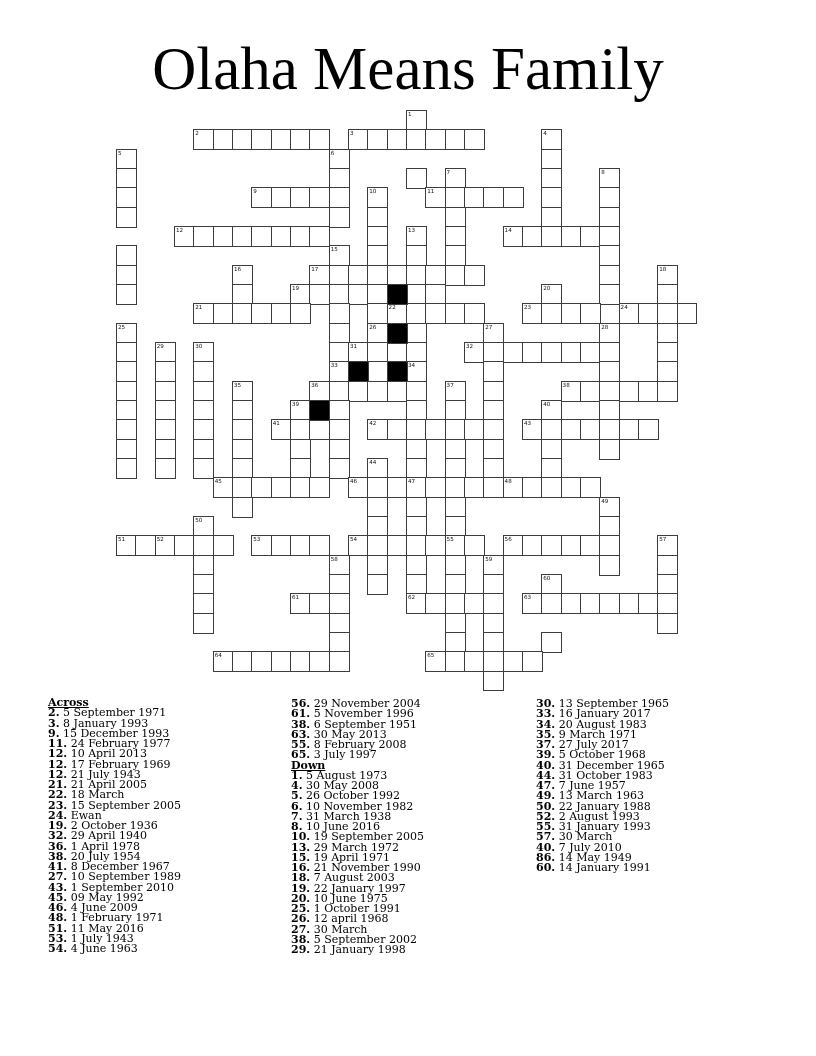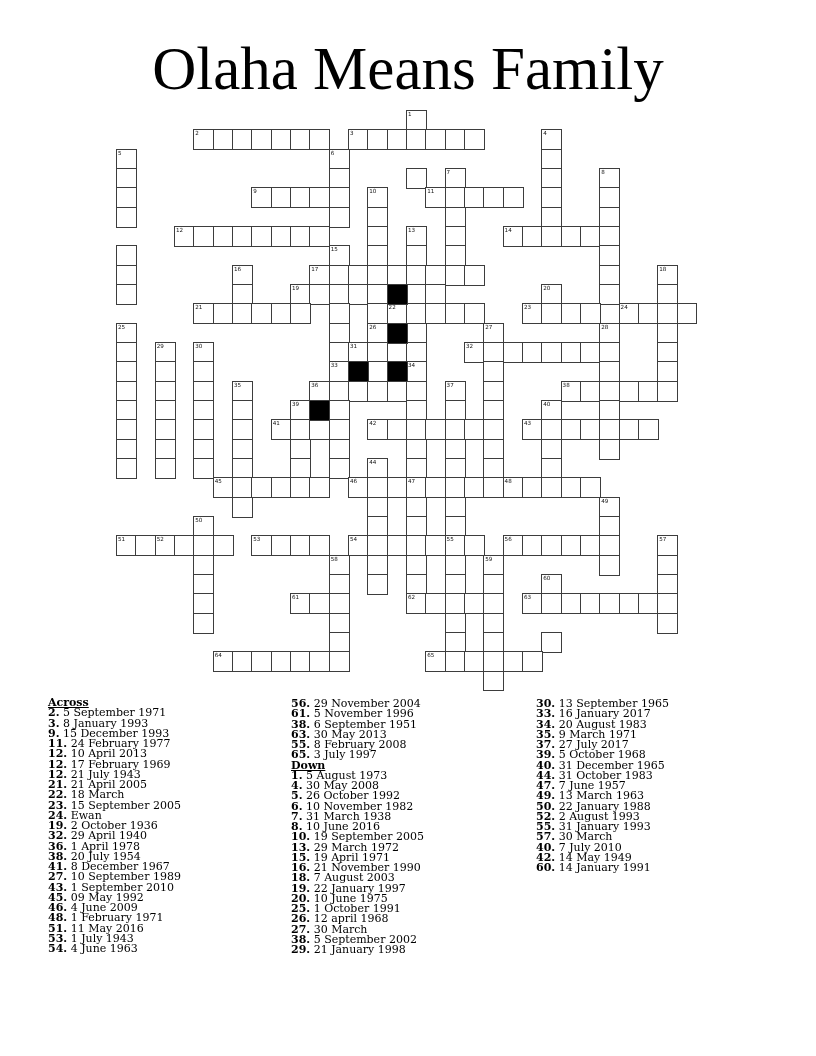--- a/index.html
+++ b/index.html
@@ -554,16 +554,16 @@
       <div class="clue"><b>39.</b> 5 October 1968</div>
       <div class="clue"><b>40.</b> 31 December 1965</div>
       <div class="clue"><b>44.</b> 31 October 1983</div>
       <div class="clue"><b>47.</b> 7 June 1957</div>
       <div class="clue"><b>49.</b> 13 March 1963</div>
       <div class="clue"><b>50.</b> 22 January 1988</div>
       <div class="clue"><b>52.</b> 2 August 1993</div>
       <div class="clue"><b>55.</b> 31 January 1993</div>
       <div class="clue"><b>57.</b> 30 March</div>
       <div class="clue"><b>40.</b> 7 July 2010</div>
-      <div class="clue"><b>42.</b> 14 May 1949</div>
+      <div class="clue"><b>86.</b> 14 May 1949</div>
       <div class="clue"><b>60.</b> 14 January 1991</div>
     </div>
 </div>
 
 </body></html>

